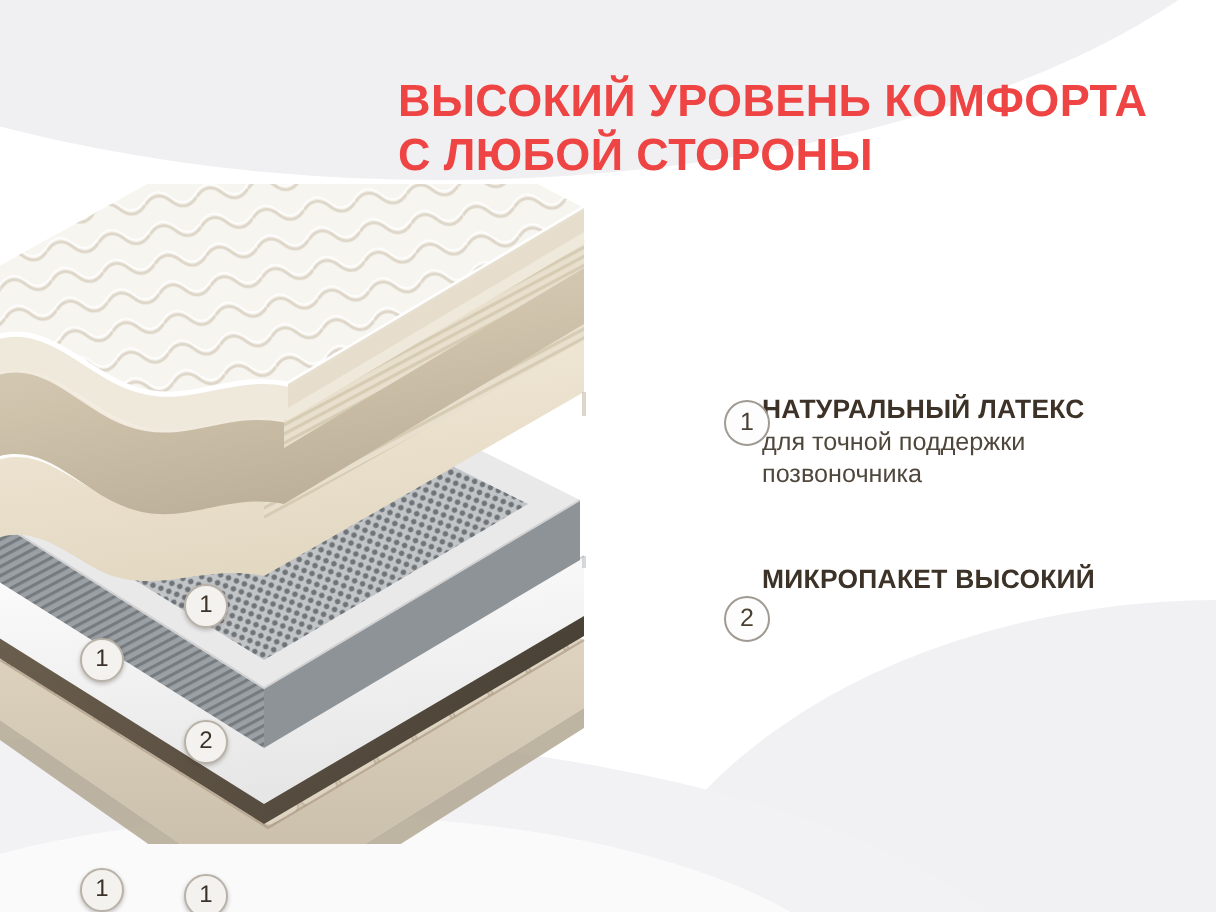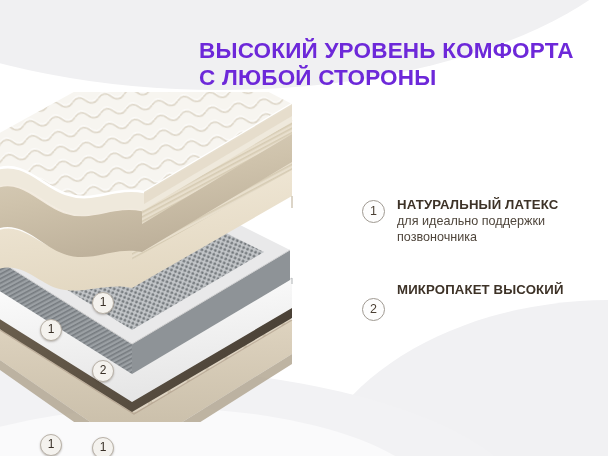--- a/index.html
+++ b/index.html
@@ -51,21 +51,21 @@
     height: 210px;
     background: #fafafb;
   }
 
   
   #title {
     position: absolute;
     left: 199px;
     top: 37px;
     width: 400px;
-    color: #6d28d9;
+    color: #ef4444;
     font-size: 22.5px;
     font-weight: bold;
     line-height: 27px;
     letter-spacing: 0.2px;
     white-space: pre-line;
   }
 
   
   .legend-item {
     position: absolute;
@@ -85,21 +85,21 @@
     border-radius: 50%;
     color: #4a3f33;
     font-size: 12.5px;
     line-height: 21px;
     text-align: center;
     background: #fdfdfd;
   }
   #legend-item-1 .legend-badge { top: 17px; }
 
   .legend-body {
-    margin-left: 35px;
+    margin-left: 19px;
   }
   .legend-title {
     color: #3d3227;
     font-size: 13.2px;
     font-weight: bold;
     line-height: 17px;
     letter-spacing: 0.15px;
     white-space: nowrap;
   }
   .legend-desc {
@@ -302,21 +302,21 @@
     <div class="marker" style="left:100px; top:345px;">1</div>
   </div>
 
   <div id="title">ВЫСОКИЙ УРОВЕНЬ КОМФОРТА
 С ЛЮБОЙ СТОРОНЫ</div>
 
   <div class="legend-item" id="legend-item-0">
     <div class="legend-badge">1</div>
     <div class="legend-body">
       <div class="legend-title">НАТУРАЛЬНЫЙ ЛАТЕКС</div>
-      <div class="legend-desc">для идеально поддержки
+      <div class="legend-desc">для точной поддержки
 позвоночника</div>
     </div>
   </div>
 
   <div class="legend-item" id="legend-item-1">
     <div class="legend-badge">2</div>
     <div class="legend-body">
       <div class="legend-title">МИКРОПАКЕТ ВЫСОКИЙ</div>
     </div>
   </div>

